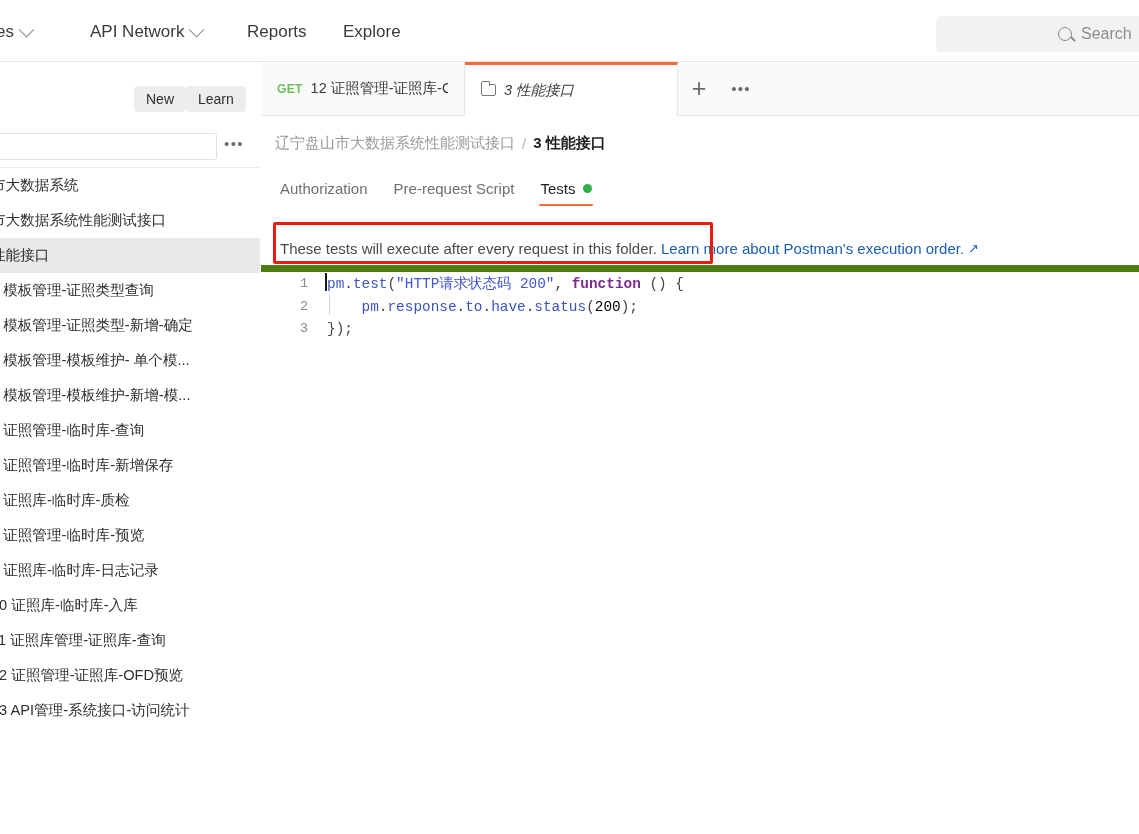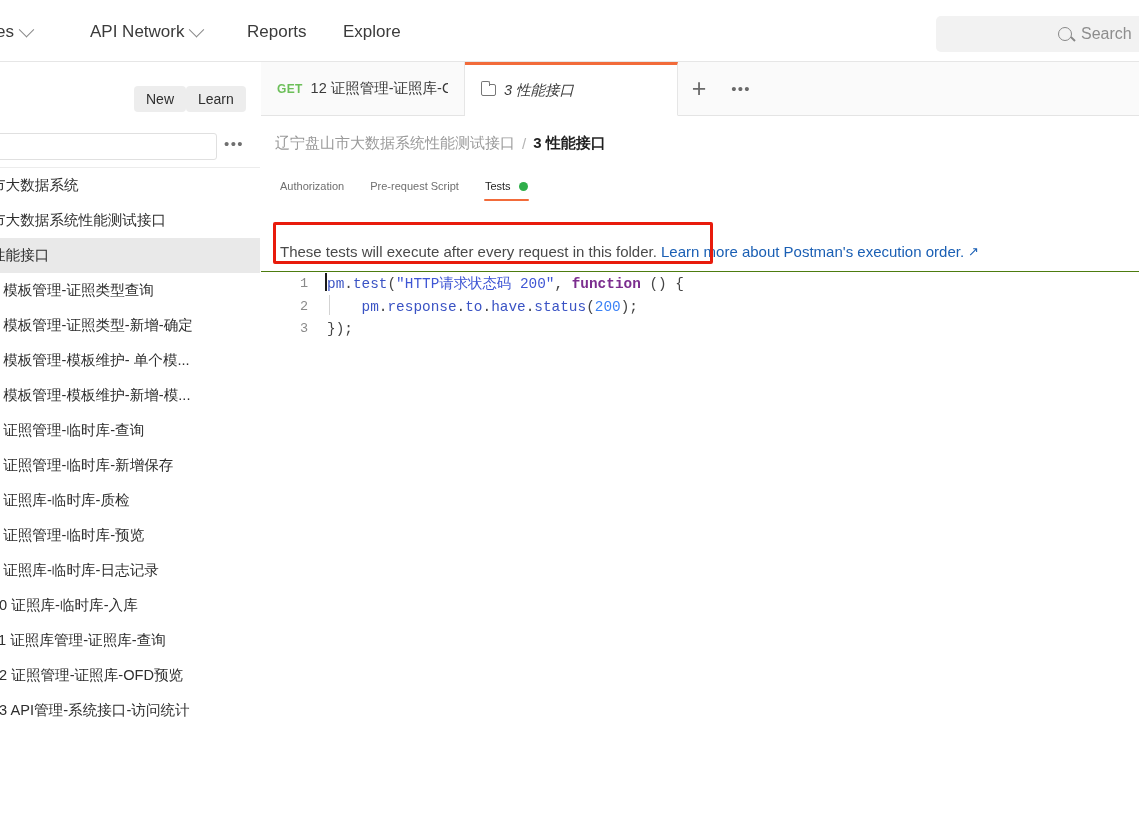--- a/index.html
+++ b/index.html
@@ -162,41 +162,41 @@
   }
   .bc-parent { color: #9a9a9a; cursor: pointer; }
   .bc-sep    { color: #b4b4b4; }
   .bc-current{ color: #1f1f1f; font-weight: bold; }
 
   .subtabs {
     position: absolute; top: 118px; left: 14px;
     display: flex; align-items: flex-end; gap: 0px;
   }
   .subtab {
-    font-size: 11px; color: #6f6f6f; cursor: pointer;
+    font-size: 15px; color: #6f6f6f; cursor: pointer;
     padding: 0 13px 9px 13px; position: relative;
     display: flex; align-items: center; gap: 8px;
     white-space: nowrap;
   }
   .subtab:first-child { padding-left: 5px; }
   .subtab.active { color: #1f1f1f; }
   .subtab.active::after {
     content: ""; position: absolute; left: 12px; right: 12px; bottom: 0;
     height: 2.5px; background: #f26b3a; border-radius: 2px;
   }
   .green-dot {
     width: 9px; height: 9px; border-radius: 50%;
     background: #2fae4a; display: inline-block;
   }
 
   .notice-wrap { position: absolute; top: 170px; left: 0; width: 878px; }
   .notice {
     height: 40px; display: flex; align-items: center;
     padding-left: 19px; font-size: 15px; color: #4a4a4a;
-    border-bottom: 1px solid #4d7c0f; white-space: nowrap;
+    border-bottom: 7px solid #4d7c0f; white-space: nowrap;
   }
   .notice a { color: #1a5fb4; text-decoration: none; cursor: pointer; }
   .notice .arrow { color: #1a5fb4; margin-left: 4px; font-size: 13px; }
 
   .redbox {
     position: absolute; top: 222px; left: 273px;
     width: 440px; height: 42px;
     border: 3px solid #e81b0c; border-radius: 2px;
     pointer-events: none; z-index: 20;
   }
@@ -212,21 +212,21 @@
   .code-line { display: flex; height: 22.5px; align-items: center; }
   .gutter {
     width: 66px; flex: none; text-align: right; padding-right: 19px;
     color: #8a8a8a; font-size: 13.5px;
   }
   .code-text { white-space: pre; position: relative; }
   .tok-plain  { color: #3a3a4a; }
   .tok-prop   { color: #3a53c4; }
   .tok-str    { color: #3f56d4; }
   .tok-kw     { color: #7b2d8e; font-weight: bold; }
-  .tok-num    { color: #3b82f6; font-family: Liberation Mono, monospace; }
+  .tok-num    { color: #000000; font-family: Liberation Mono, monospace; }
   .tok-punc   { color: #444; }
   .caret {
     position: absolute; left: -2px; top: -1px;
     width: 2px; height: 19px; background: #1a1a1a;
   }
   .indent-guide {
     position: absolute; left: 68px; top: 233px;
     width: 1px; height: 20px; background: #d3d3d3;
   }
 </style>

